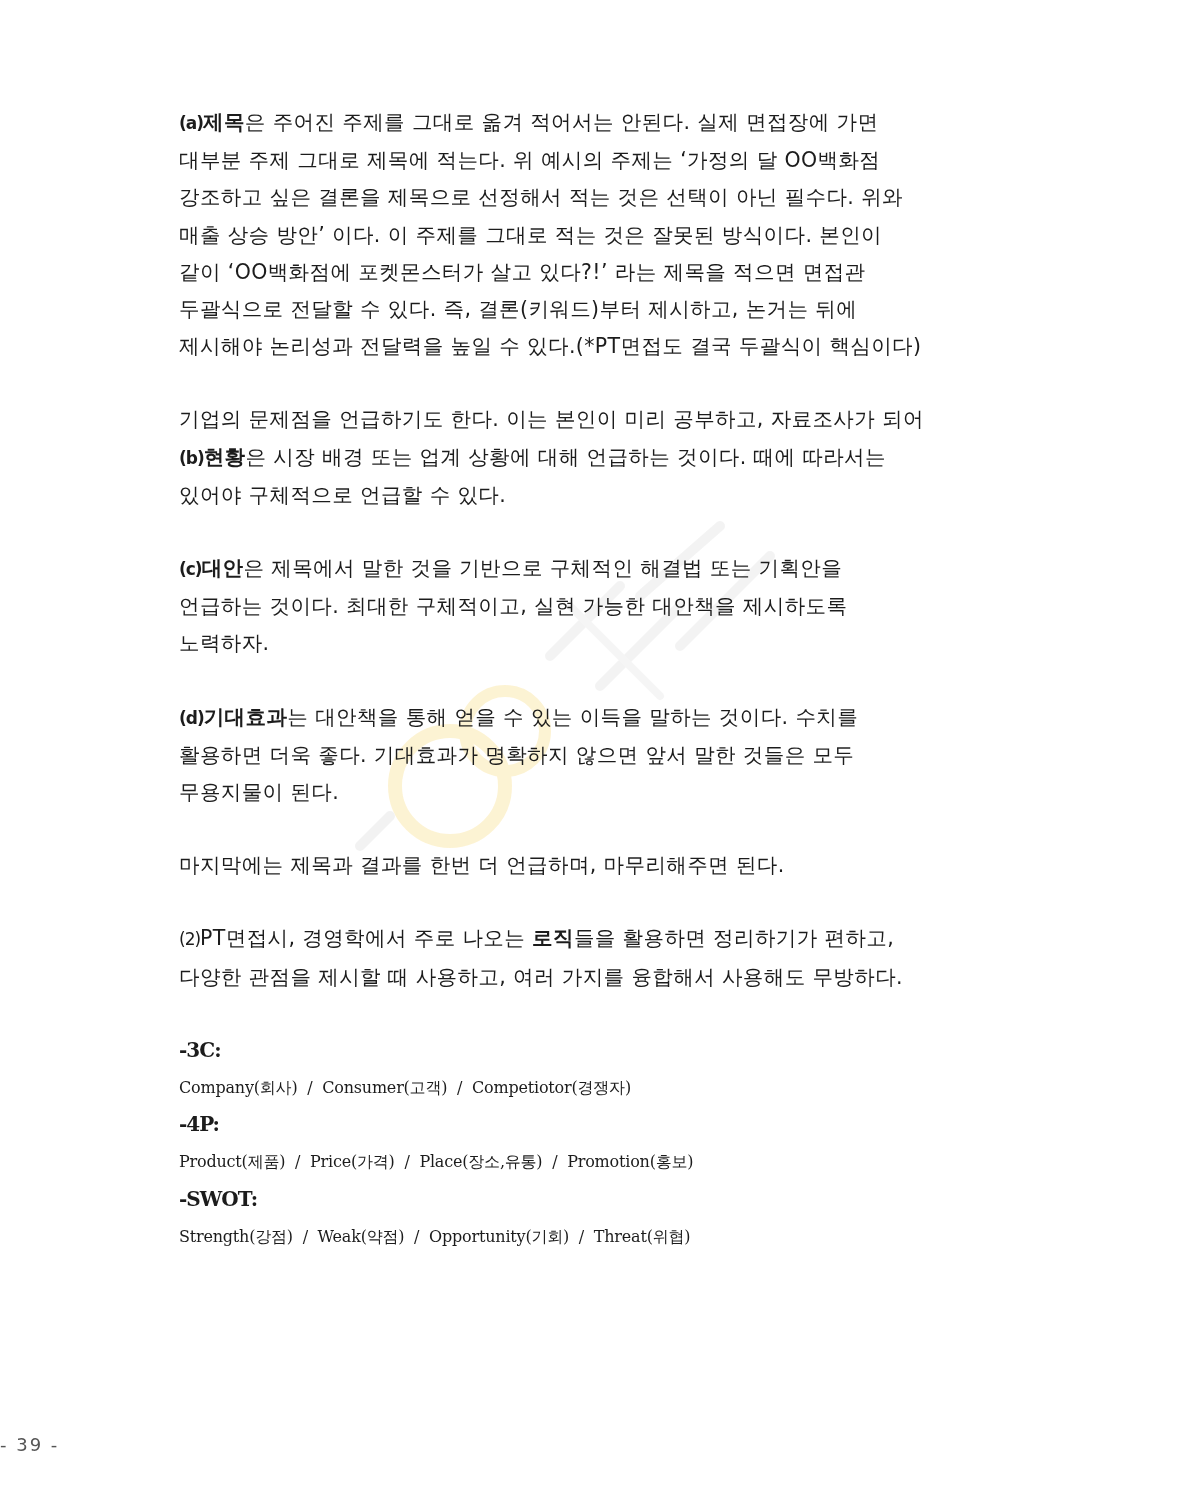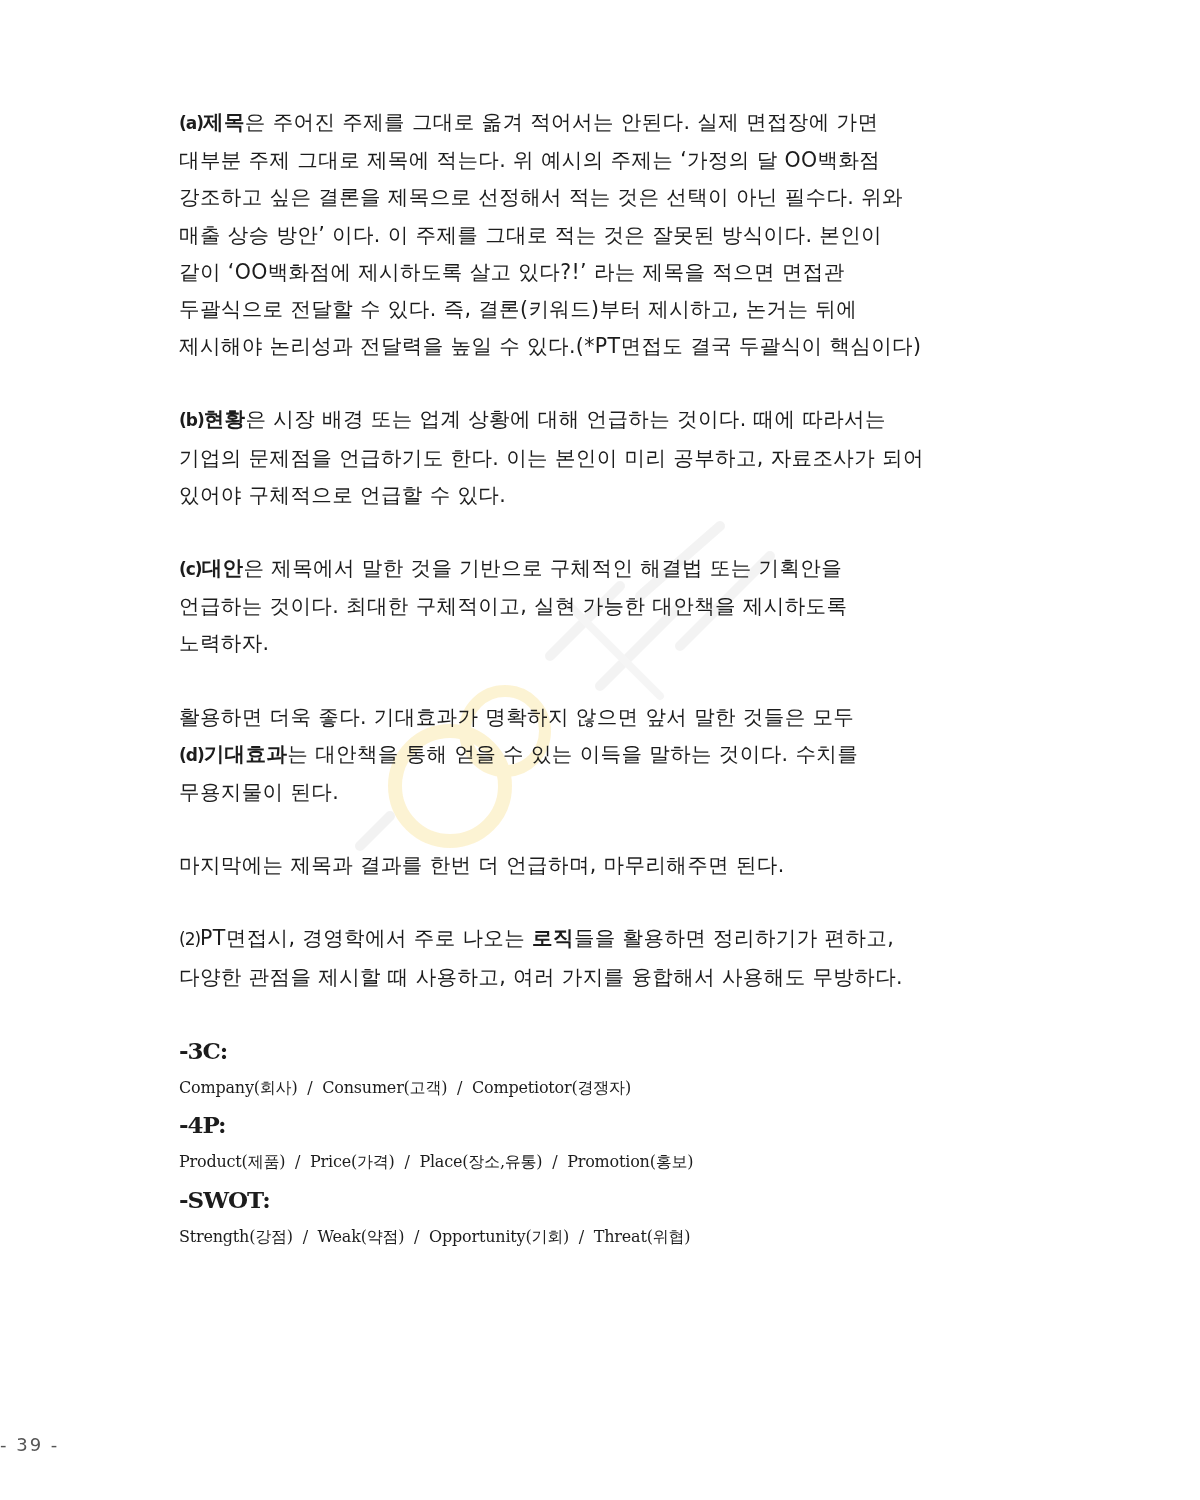--- a/index.html
+++ b/index.html
@@ -12,21 +12,21 @@
     position: absolute; left: 300px; top: 470px; width: 520px; height: 420px;
     pointer-events: none; opacity: 0.55;
   }
   .content { position: absolute; left: 179px; top: 88px; width: 830px; }
   .para { margin: 0; font-size: 20.5px; line-height: 37.2px; letter-spacing: 0.4px; }
   .line { display: block; white-space: nowrap; }
   .marker { font-weight: bold; font-size: 17px; letter-spacing: -1px; }
   .kw { font-weight: bold; }
   .gap { height: 36px; }
   .serif { font-family: "DejaVu Serif", "Liberation Serif", serif; font-size: 16px; letter-spacing: -0.2px; }
-  .logic-head { font-weight: bold; font-family: "DejaVu Serif", "Liberation Serif", serif; font-size: 23px; letter-spacing: -1px; }
+  .logic-head { font-weight: bold; font-family: "DejaVu Serif", "Liberation Serif", serif; font-size: 20px; letter-spacing: -1px; }
   .footer {
     position: absolute; left: 0; width: 1200px; top: 1418px; text-align: left;
     font-size: 18px; color: #555555; letter-spacing: 2px;
   }
 </style>
 </head>
 <body>
 
 <div class="page">
 
@@ -40,43 +40,43 @@
     </g>
   </svg>
 
   <div class="content">
 
     <p class="para">
       <span class="line"><span class="marker">(a)</span><span class="kw">제목</span><span>은 주어진 주제를 그대로 옮겨 적어서는 안된다. 실제 면접장에 가면</span></span>
       <span class="line">대부분 주제 그대로 제목에 적는다. 위 예시의 주제는 ‘가정의 달 OO백화점</span>
       <span class="line">강조하고 싶은 결론을 제목으로 선정해서 적는 것은 선택이 아닌 필수다. 위와</span>
       <span class="line">매출 상승 방안’ 이다. 이 주제를 그대로 적는 것은 잘못된 방식이다. 본인이</span>
-      <span class="line">같이 ‘OO백화점에 제시하도록 살고 있다?!’ 라는 제목을 적으면 면접관</span>
+      <span class="line">같이 ‘OO백화점에 포켓몬스터가 살고 있다?!’ 라는 제목을 적으면 면접관</span>
       <span class="line">두괄식으로 전달할 수 있다. 즉, 결론(키워드)부터 제시하고, 논거는 뒤에</span>
       <span class="line">제시해야 논리성과 전달력을 높일 수 있다.(*PT면접도 결국 두괄식이 핵심이다)</span>
     </p>
     <div class="gap"></div>
 
     <p class="para">
+      <span class="line">기업의 문제점을 언급하기도 한다. 이는 본인이 미리 공부하고, 자료조사가 되어</span>
       <span class="line"><span class="marker">(b)</span><span class="kw">현황</span><span>은 시장 배경 또는 업계 상황에 대해 언급하는 것이다. 때에 따라서는</span></span>
-      <span class="line">기업의 문제점을 언급하기도 한다. 이는 본인이 미리 공부하고, 자료조사가 되어</span>
       <span class="line">있어야 구체적으로 언급할 수 있다.</span>
     </p>
     <div class="gap"></div>
 
     <p class="para">
       <span class="line"><span class="marker">(c)</span><span class="kw">대안</span><span>은 제목에서 말한 것을 기반으로 구체적인 해결법 또는 기획안을</span></span>
       <span class="line">언급하는 것이다. 최대한 구체적이고, 실현 가능한 대안책을 제시하도록</span>
       <span class="line">노력하자.</span>
     </p>
     <div class="gap"></div>
 
     <p class="para">
+      <span class="line"><span class="marker">(d)</span><span class="kw">기대효과</span><span>는 대안책을 통해 얻을 수 있는 이득을 말하는 것이다. 수치를</span></span>
       <span class="line">활용하면 더욱 좋다. 기대효과가 명확하지 않으면 앞서 말한 것들은 모두</span>
-      <span class="line"><span class="marker">(d)</span><span class="kw">기대효과</span><span>는 대안책을 통해 얻을 수 있는 이득을 말하는 것이다. 수치를</span></span>
       <span class="line">무용지물이 된다.</span>
     </p>
     <div class="gap"></div>
 
     <p class="para">
       <span class="line">마지막에는 제목과 결과를 한번 더 언급하며, 마무리해주면 된다.</span>
     </p>
     <div class="gap"></div>
 
     <p class="para">

